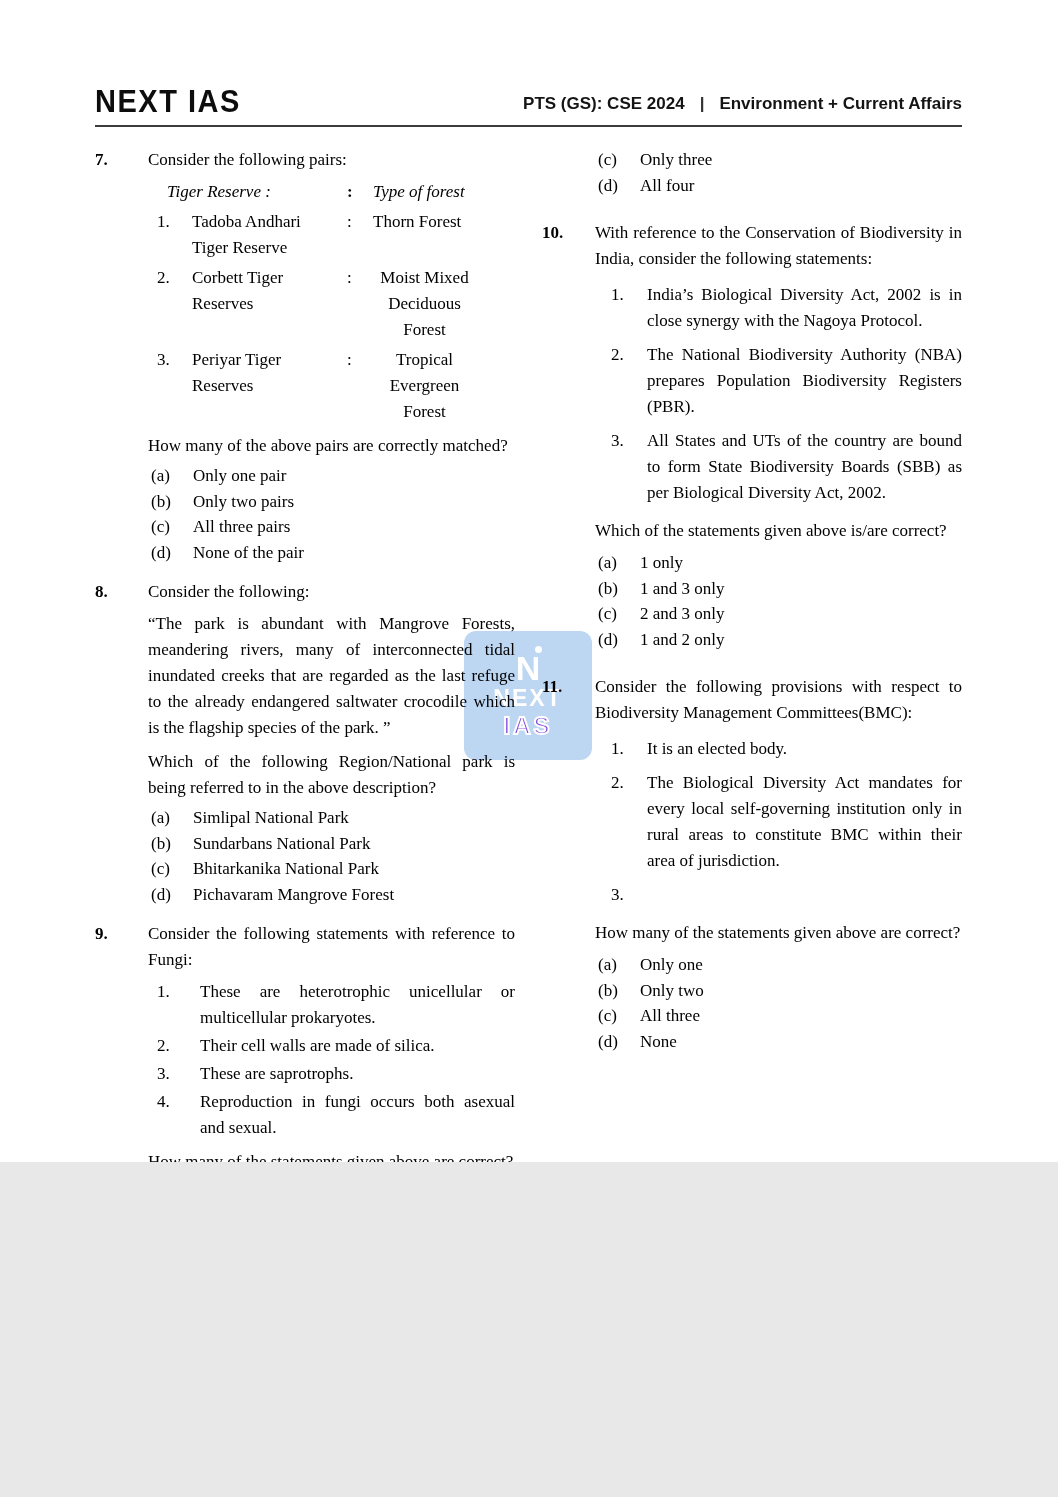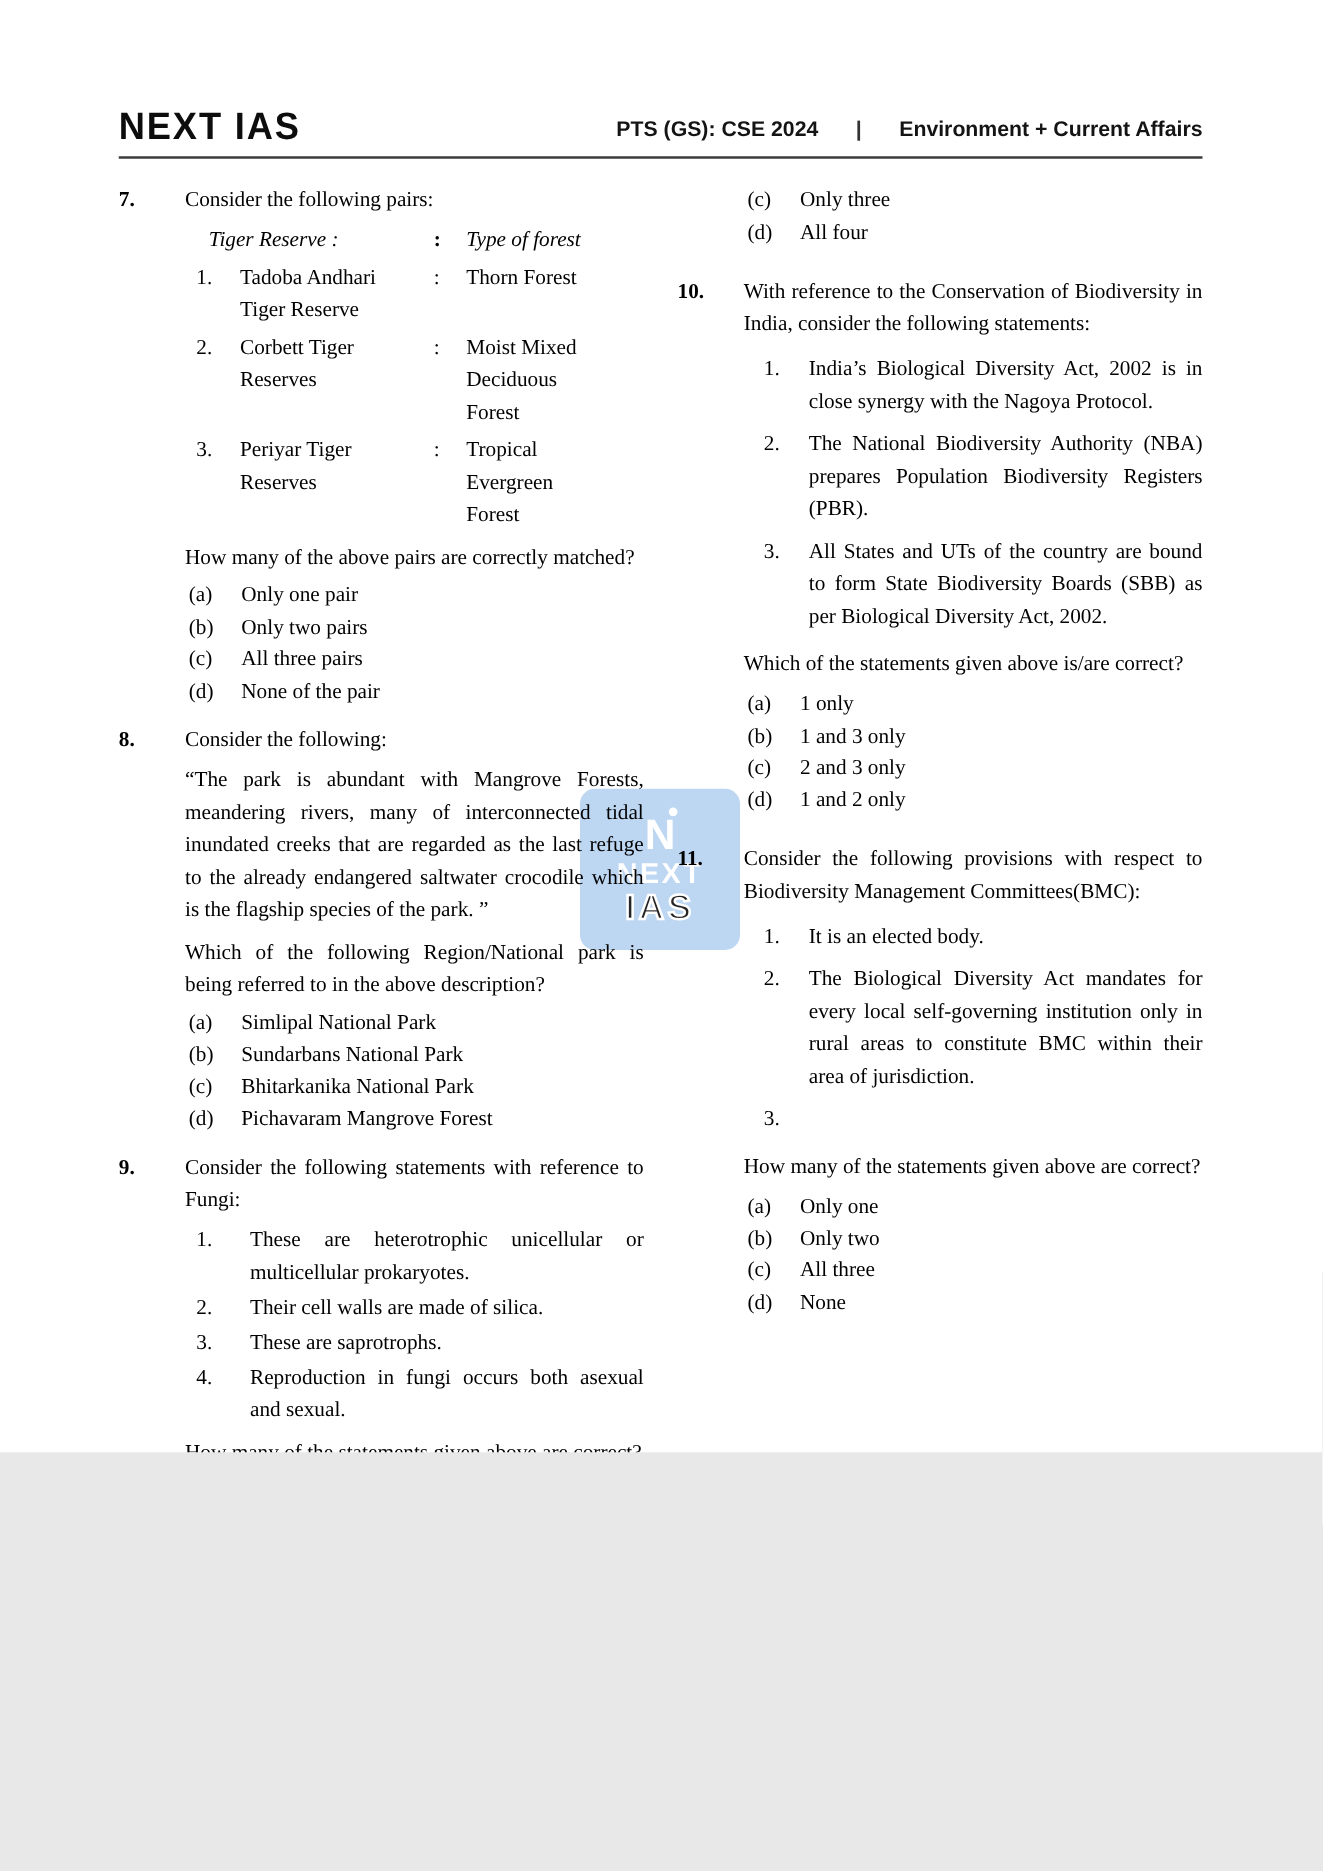--- a/index.html
+++ b/index.html
@@ -17,38 +17,38 @@
     padding-bottom:8px; border-bottom:2px solid #3c3c3c;
   }
   .brand {
     font-family:"Liberation Sans", sans-serif; font-weight:900;
     font-size:29px; letter-spacing:1.5px; line-height:1; color:#0d0d0d;
     transform:scaleY(1.05);
   }
   .header-meta {
     font-family:"Liberation Sans", sans-serif; font-weight:bold;
     font-size:17px; color:#141414; display:flex; align-items:flex-start;
-    gap:30px; padding-bottom:3px;
+    gap:15px; padding-bottom:3px;
   }
   .header-meta .vbar { font-weight:bold; color:#333; }
 
   
   .watermark {
     position:absolute; left:464px; top:631px; width:128px; height:129px;
     background:#b2cff0; border-radius:12px; z-index:0;
     display:flex; flex-direction:column; align-items:center; justify-content:center;
     font-family:"Liberation Sans", sans-serif; color:#ffffff; opacity:0.85;
   }
   .wm-mark { position:relative; font-weight:900; font-size:34px; line-height:30px; }
   .wm-dot { position:absolute; top:-7px; right:-2px; width:7px; height:7px;
     border-radius:50%; background:#ffffff; }
   .wm-next { font-weight:900; font-size:23px; line-height:30px; letter-spacing:2px; }
   .wm-ias {
-    font-weight:900; font-size:28px; line-height:26px; letter-spacing:3px;
-    color:#000000; -webkit-text-stroke:2px #ffffff;
+    font-weight:900; font-size:24px; line-height:26px; letter-spacing:3px;
+    color:#6d28d9; -webkit-text-stroke:2px #ffffff;
   }
 
   
   .columns {
     position:absolute; left:95px; top:147px; width:867px;
     display:flex; gap:27px; z-index:1;
     font-size:17px; line-height:26px;
   }
   .col { width:420px; flex:none; }
 
@@ -59,21 +59,21 @@
   .prompt { margin:8px 0 4px 0; text-align:justify; }
 
   
   .pairs-header { display:grid; grid-template-columns:199px 26px 1fr; margin-bottom:4px; }
   .pairs-header .ph-name { font-style:italic; padding-left:19px; }
   .pairs-header .ph-colon { font-weight:bold; }
   .pairs-header .ph-type { font-style:italic; }
   .pair-row { display:grid; grid-template-columns:44px 155px 26px 1fr; margin-bottom:4px; }
   .pair-row .p-num { padding-left:9px; }
   .pair-row .p-name { padding-right:43px; }
-  .pair-row .p-type span { display:inline-block; max-width:103px; }
+  .pair-row .p-type span { display:inline-block; max-width:103px;text-align:center; }
 
   
   .srow { display:grid; grid-template-columns:52px 1fr; margin-bottom:2px; }
   .srow .s-num { padding-left:9px; }
   .srow .s-text { text-align:justify; }
 
   
   .orow { display:grid; grid-template-columns:45px 1fr; line-height:25.5px; }
   .orow .o-label { padding-left:3px; }
 

